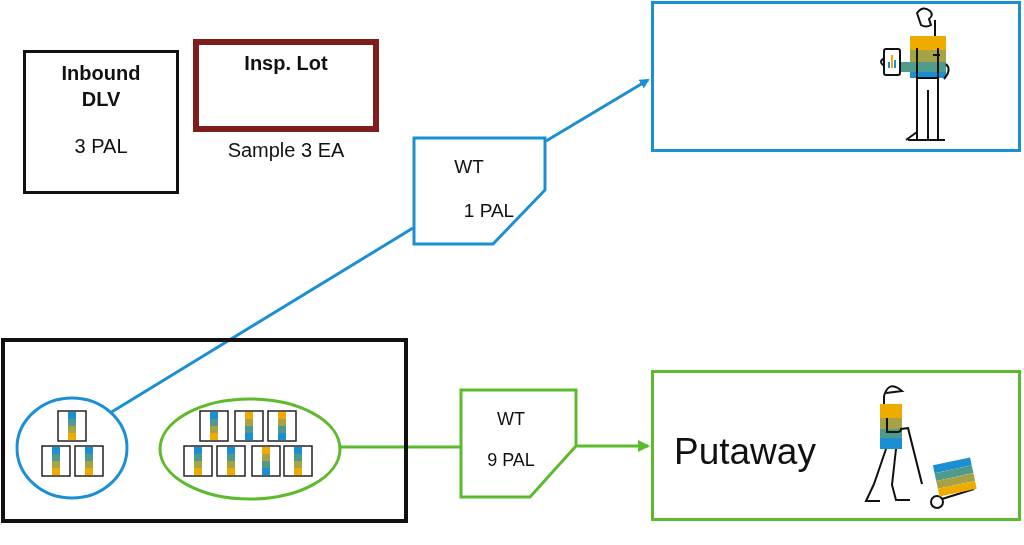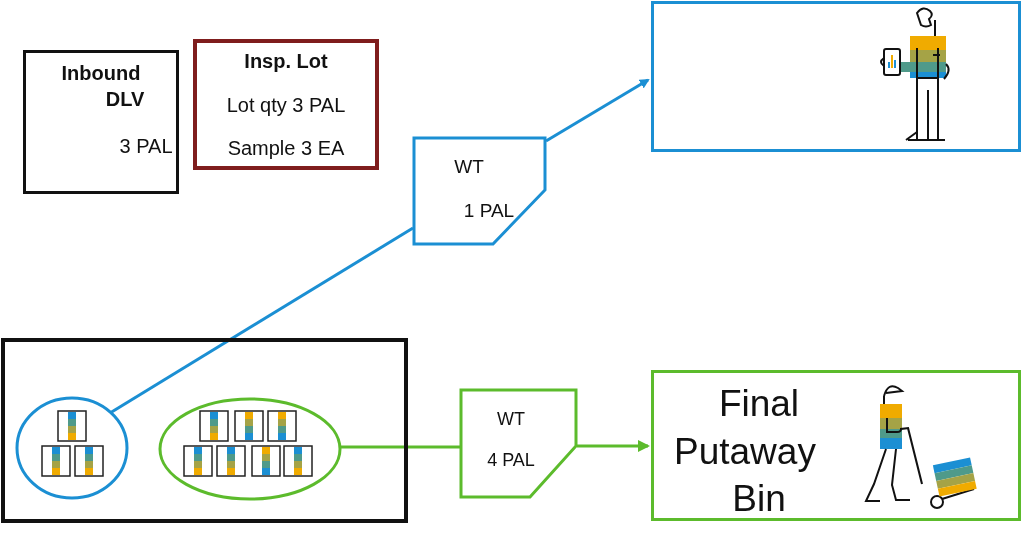--- a/index.html
+++ b/index.html
@@ -151,40 +151,37 @@
       <rect x="936" y="461" width="38" height="8" fill="#1b8fd3"></rect>
       <rect x="936" y="469" width="38" height="8" fill="#4f9a8a"></rect>
       <rect x="936" y="477" width="38" height="8" fill="#a5a346"></rect>
       <rect x="936" y="485" width="38" height="8" fill="#f0ab00"></rect>
     </g>
   </g>
 </svg>
 
 <div class="box" style="left:23px;top:50px;width:156px;height:144px;border:3px solid #111;">
   <div class="txt" style="top:9px;font-size:20px;font-weight:bold;">Inbound</div>
-  <div class="txt" style="top:35px;font-size:20px;font-weight:bold;margin-left:24px;">DLV</div>
-  <div class="txt" style="top:82px;font-size:20px;margin-left:45px;">3 PAL</div>
+  <div class="txt" style="top:35px;font-size:20px;font-weight:bold;">DLV</div>
+  <div class="txt" style="top:82px;font-size:20px;">3 PAL</div>
 </div>
 
-<div class="box" style="left:193px;top:39px;width:186px;height:131px;border:4px solid #7f1d1d;">
+<div class="box" style="left:193px;top:39px;width:186px;height:93px;border:6px solid #7f1d1d;">
   <div class="txt" style="top:7px;font-size:20px;font-weight:bold;">Insp. Lot</div>
-  <div class="txt" style="top:51px;font-size:20px;">Lot qty 3 PAL</div>
   <div class="txt" style="top:94px;font-size:20px;text-align:center;">Sample 3 EA</div>
 </div>
 
 <div style="position:absolute;left:414px;top:138px;width:110px;height:106px;">
   <div class="txt" style="top:18px;font-size:19px;">WT</div>
   <div class="txt" style="top:62px;font-size:19px;padding-left:20px;">1 PAL</div>
 </div>
 
 <div style="position:absolute;left:461px;top:390px;width:100px;height:107px;">
   <div class="txt" style="top:19px;font-size:18px;">WT</div>
-  <div class="txt" style="top:60px;font-size:18px;">4 PAL</div>
+  <div class="txt" style="top:60px;font-size:18px;">9 PAL</div>
 </div>
 
 <div class="box" style="left:651px;top:1px;width:370px;height:151px;border:3px solid #1b8fd3;background:transparent;">
 </div>
 
 <div class="box" style="left:651px;top:370px;width:370px;height:151px;border:3px solid #5cbb2c;background:transparent;">
-  <div style="position:absolute;left:20px;top:10px;width:170px;text-align:center;font-size:37px;">Final</div>
   <div style="position:absolute;left:20px;top:58px;width:170px;font-size:37px;">Putaway</div>
-  <div style="position:absolute;left:20px;top:105px;width:170px;text-align:center;font-size:37px;">Bin</div>
 </div>
 
 </body></html>

